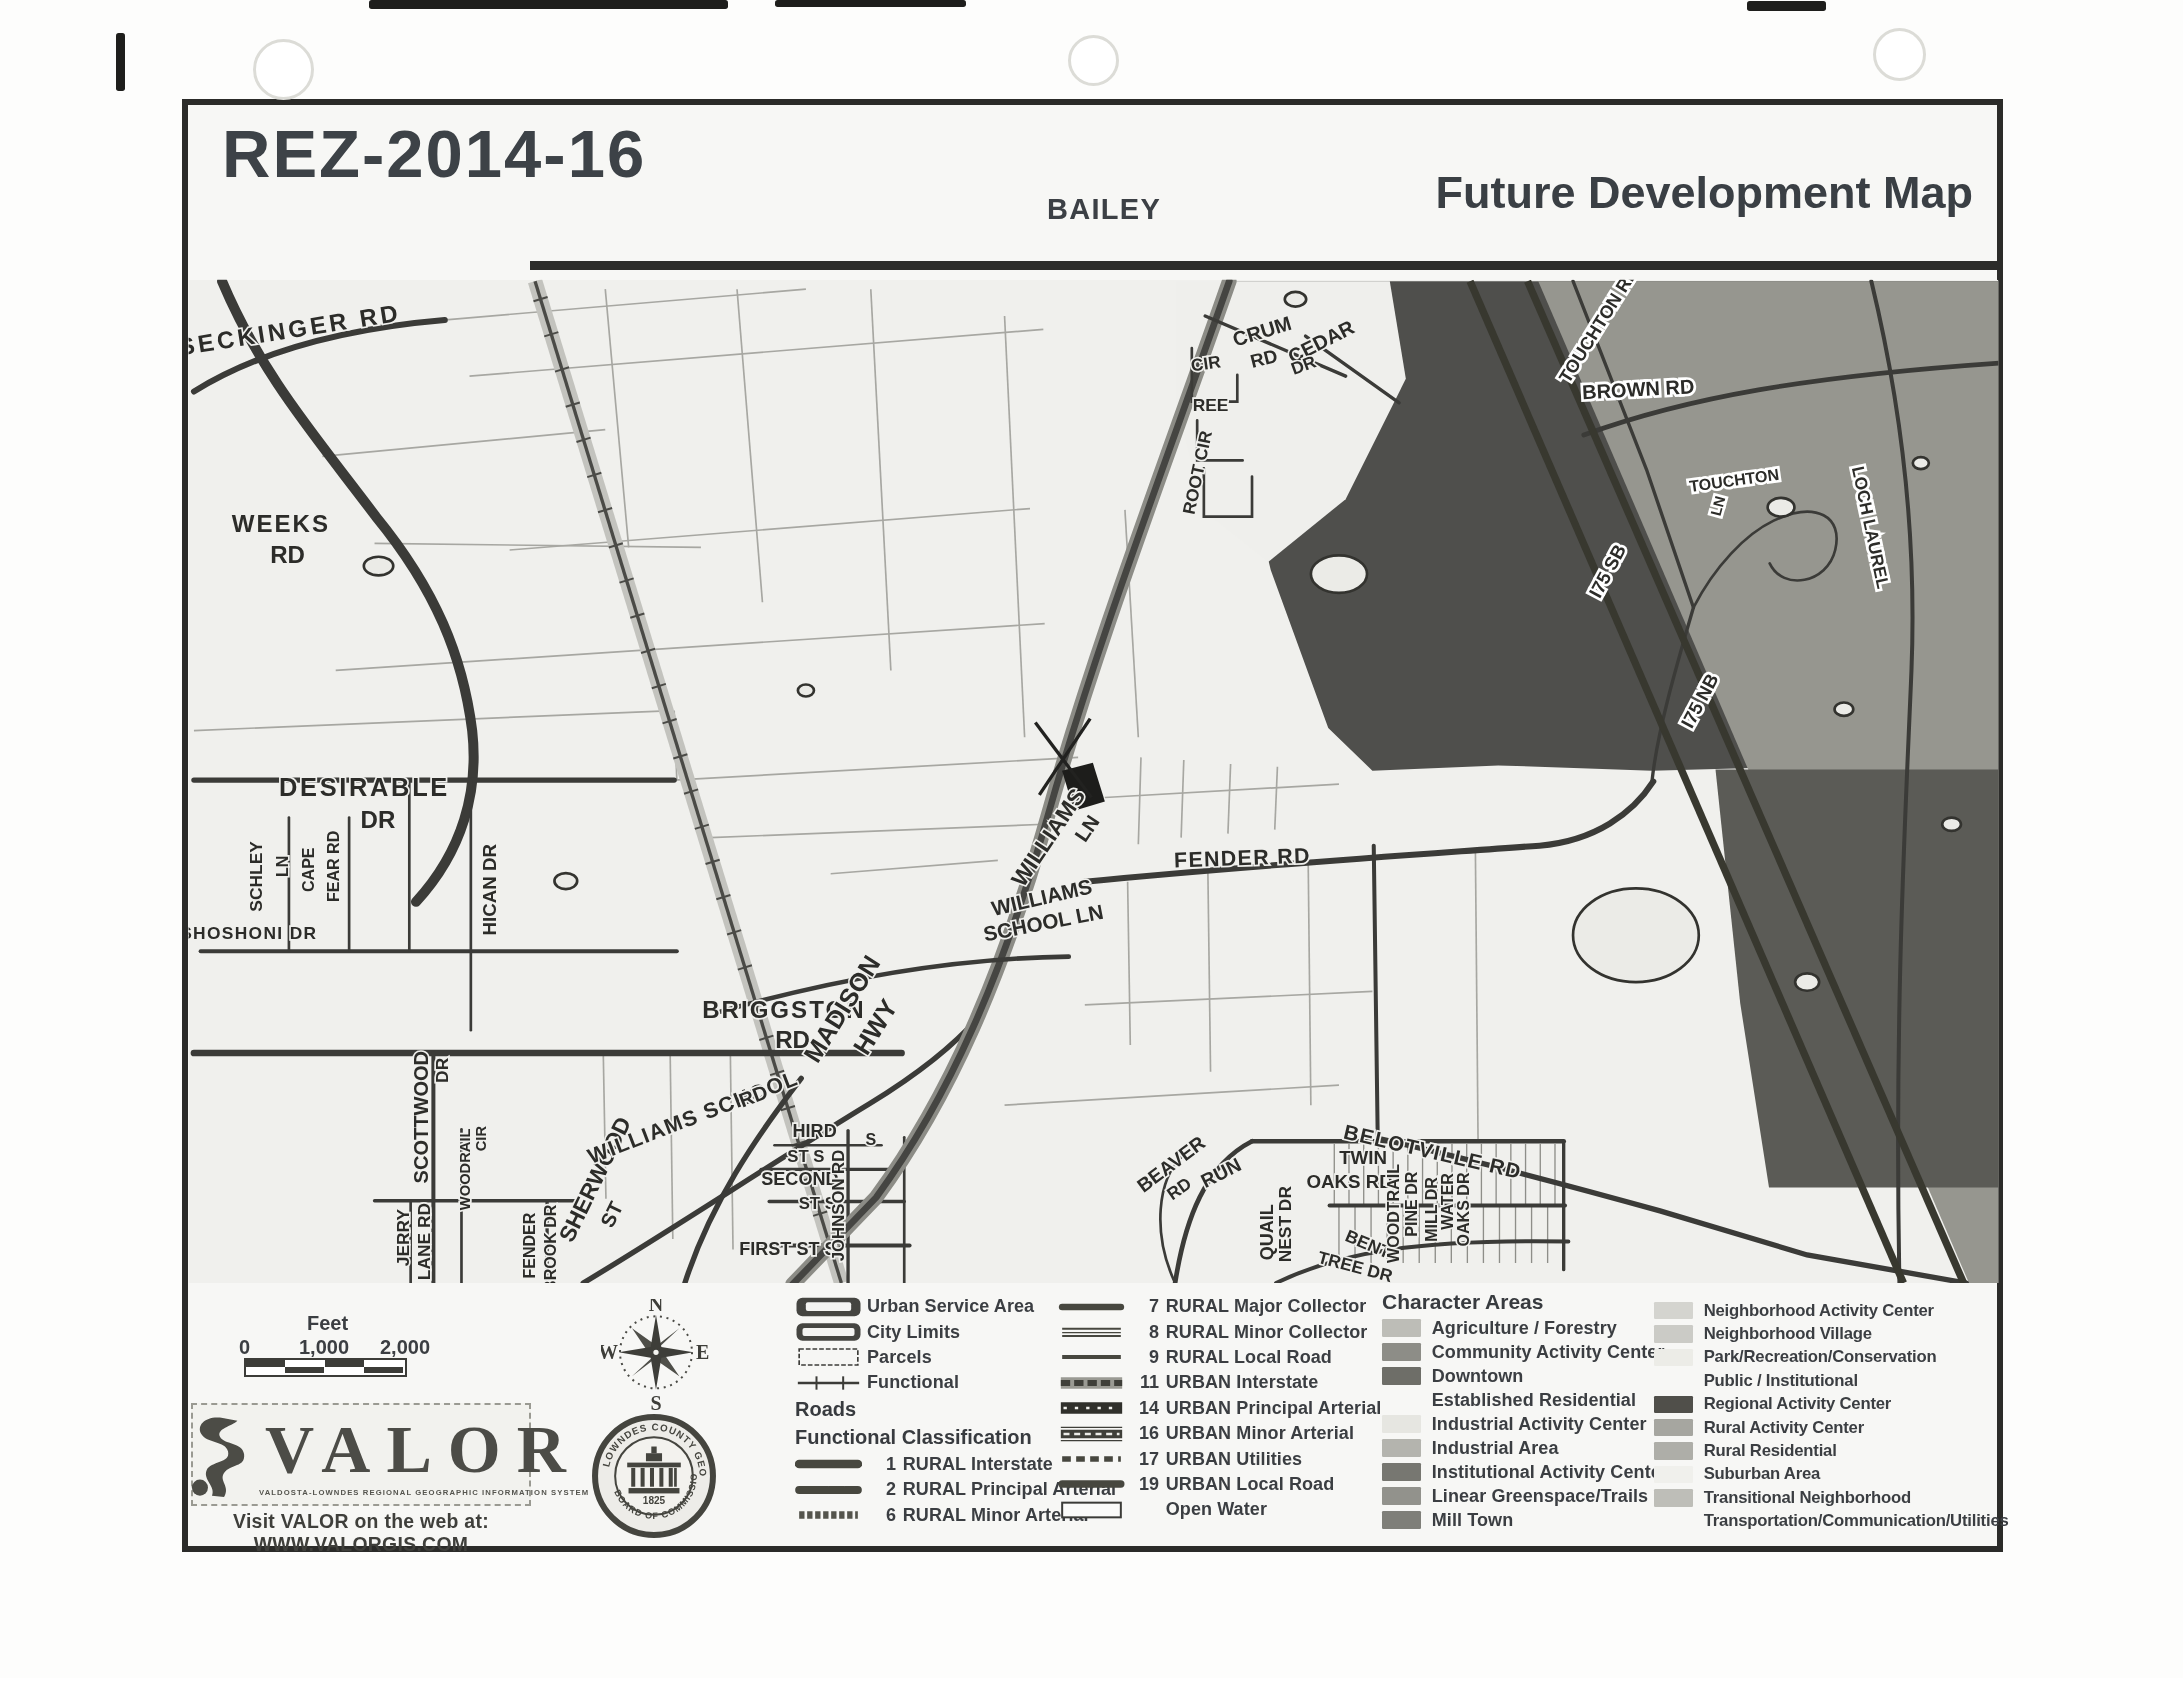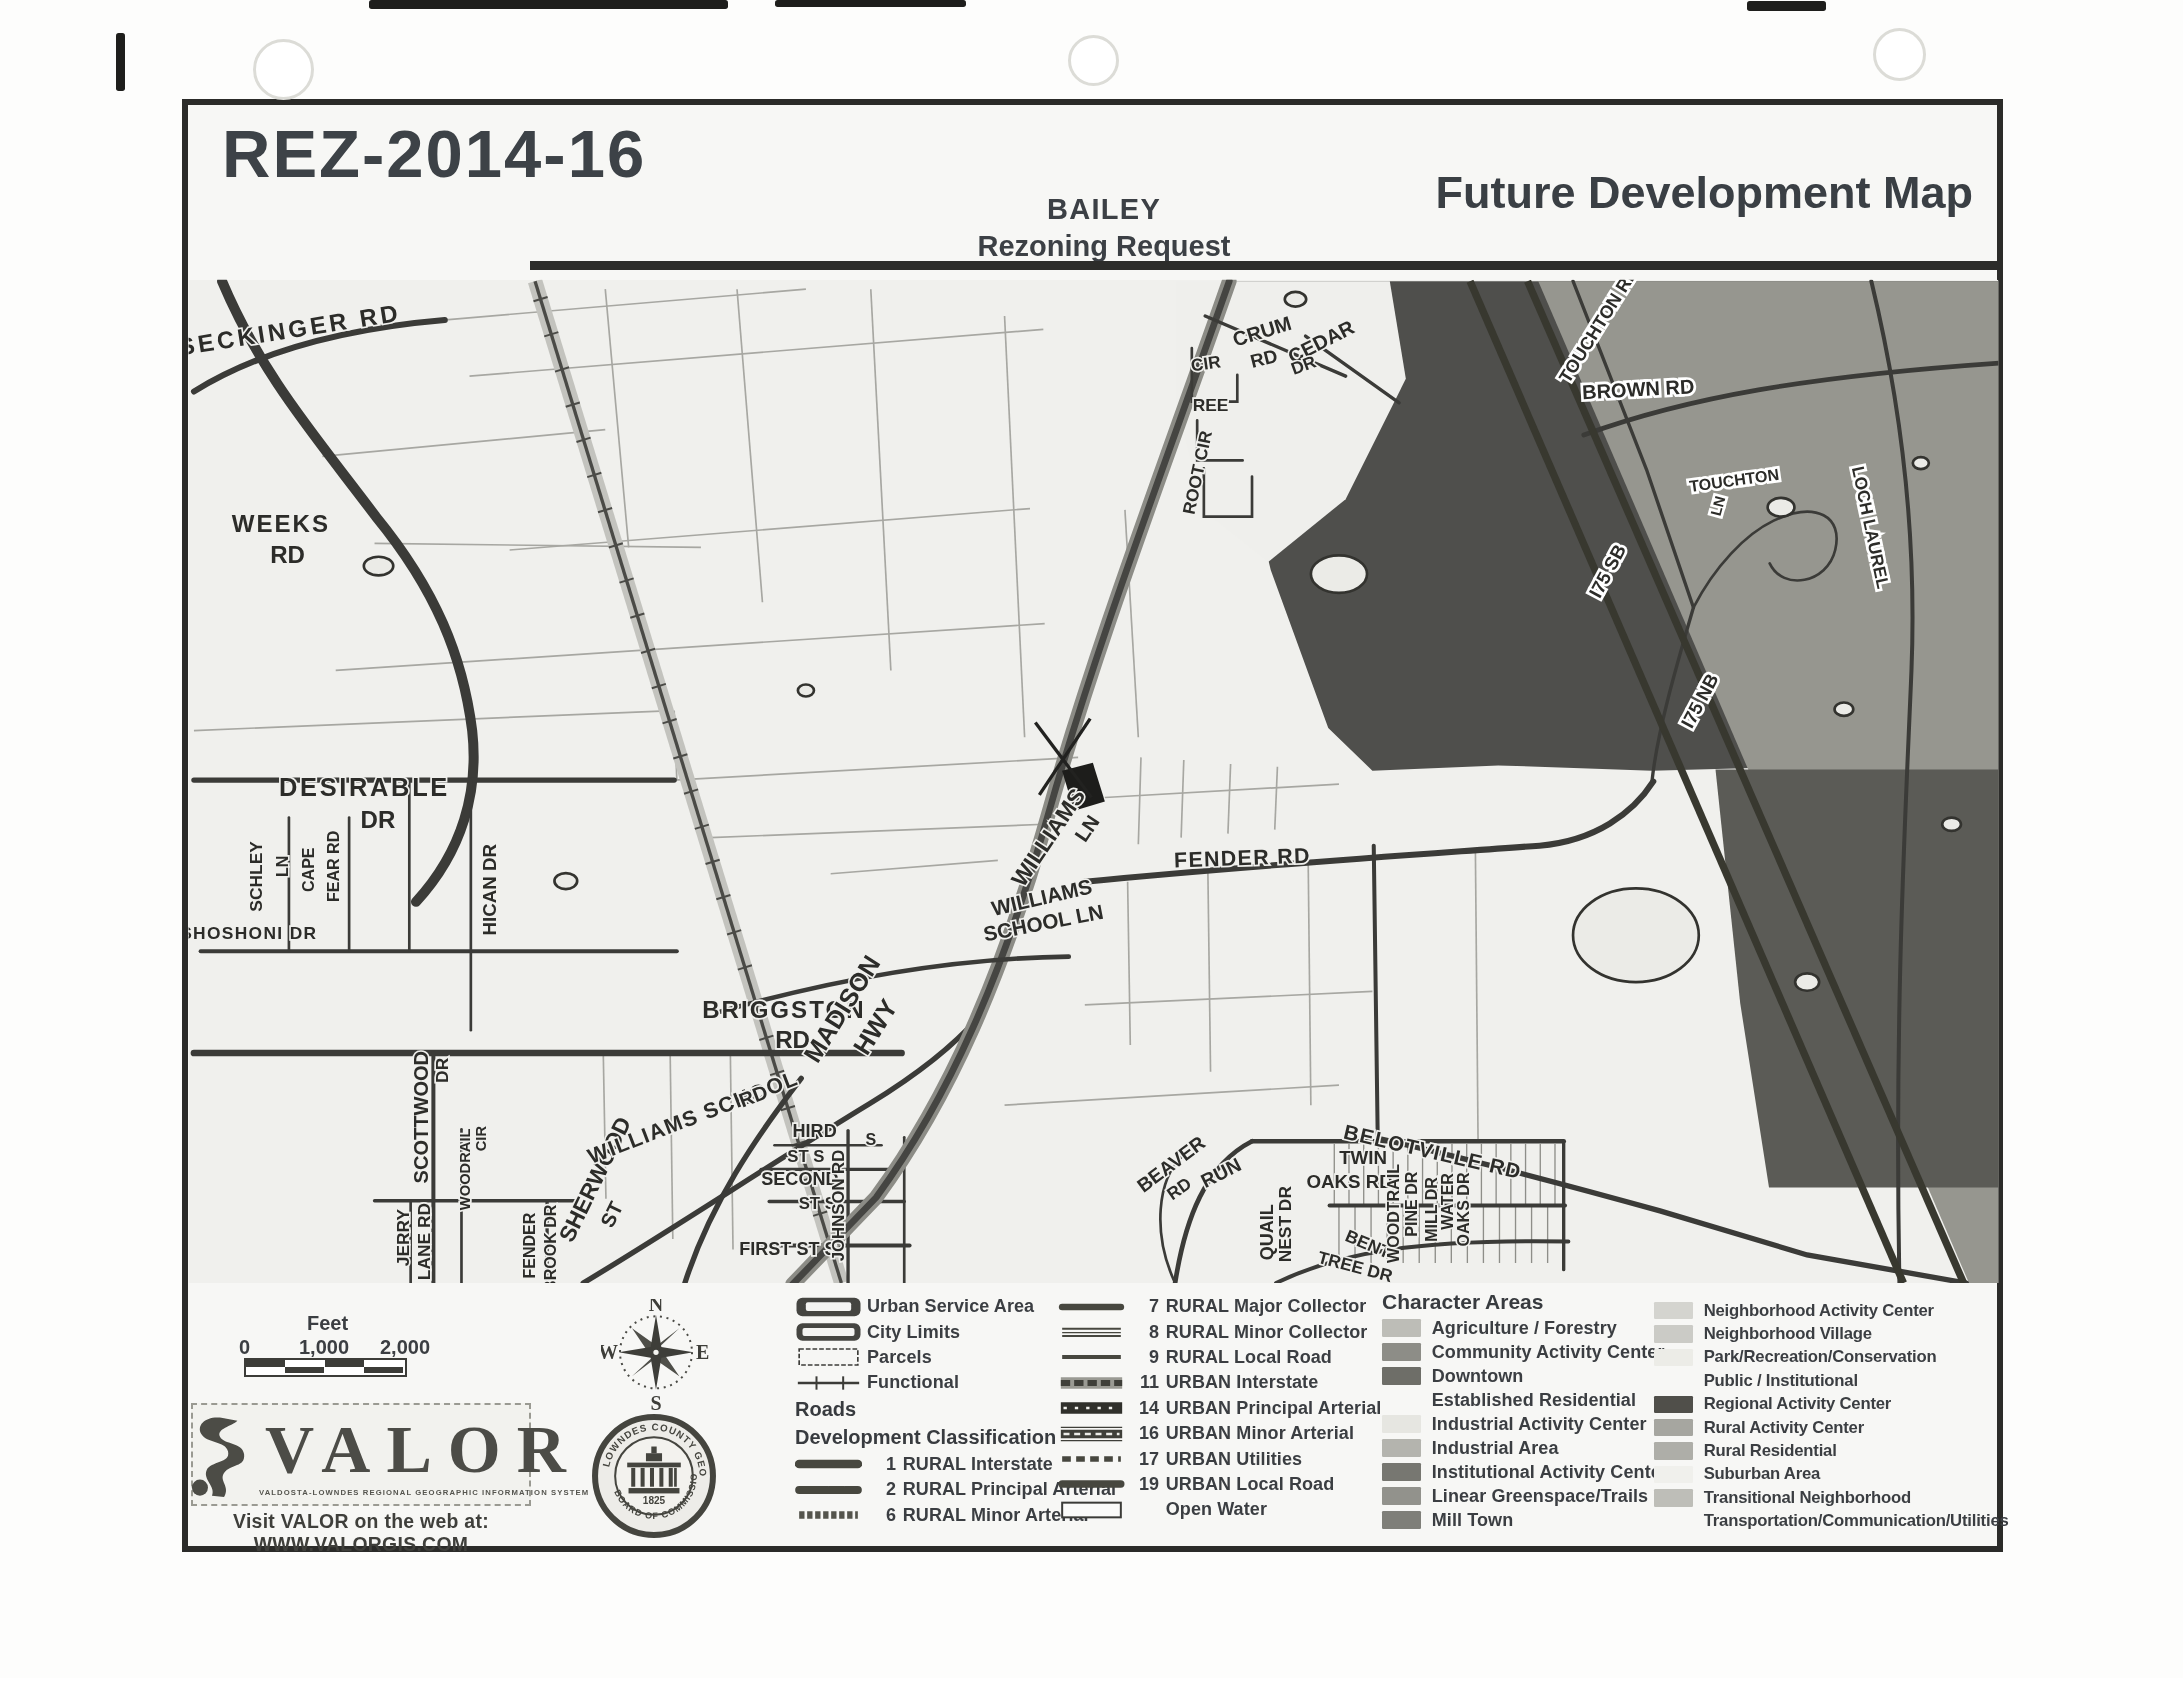--- a/index.html
+++ b/index.html
@@ -52,21 +52,20 @@
   <div class="frame"></div>
 
   <div class="hole" style="left:253px;top:39px;width:55px;height:55px;"></div>
   <div class="hole" style="left:1068px;top:35px;width:45px;height:45px;"></div>
   <div class="hole" style="left:1873px;top:28px;width:47px;height:47px;"></div>
 
   <div class="title-left">REZ-2014-16</div>
   <div class="title-right">Future Development Map</div>
   <div class="subwrap">
     <div class="sub1">BAILEY</div>
-    <div class="sub2">Rezoning Request</div>
   </div>
   <div class="rule"></div>
 
   <svg id="map-svg" width="2183" height="1702" viewBox="0 0 3264 2544">
       <defs>
         <clipPath id="mapclip">
           <rect x="282" y="418" width="2706" height="1500"></rect>
         </clipPath>
       </defs>
       <g clip-path="url(#mapclip)">
@@ -396,21 +395,21 @@
         <span class="sym">
           <svg width="67" height="20" viewBox="0 0 100 30">
             <line x1="4" y1="15" x2="96" y2="15" stroke="#3c3c38" stroke-width="4"></line>
             <line x1="32" y1="5" x2="32" y2="25" stroke="#3c3c38" stroke-width="3"></line>
             <line x1="72" y1="5" x2="72" y2="25" stroke="#3c3c38" stroke-width="3"></line>
           </svg>
         </span>
         <span class="lbl">Functional</span>
       </div>
       <div class="head">Roads</div>
-      <div class="head">Development Classification</div>
+      <div class="head">Functional Classification</div>
       <div class="row">
         <span class="sym">
           <svg width="67" height="20" viewBox="0 0 100 30">
             <line x1="6" y1="15" x2="94" y2="15" stroke="#47473f" stroke-width="13" stroke-linecap="round"></line>
           </svg>
         </span>
         <span class="num">1</span>
         <span class="lbl">RURAL Interstate</span>
       </div>
       <div class="row">

